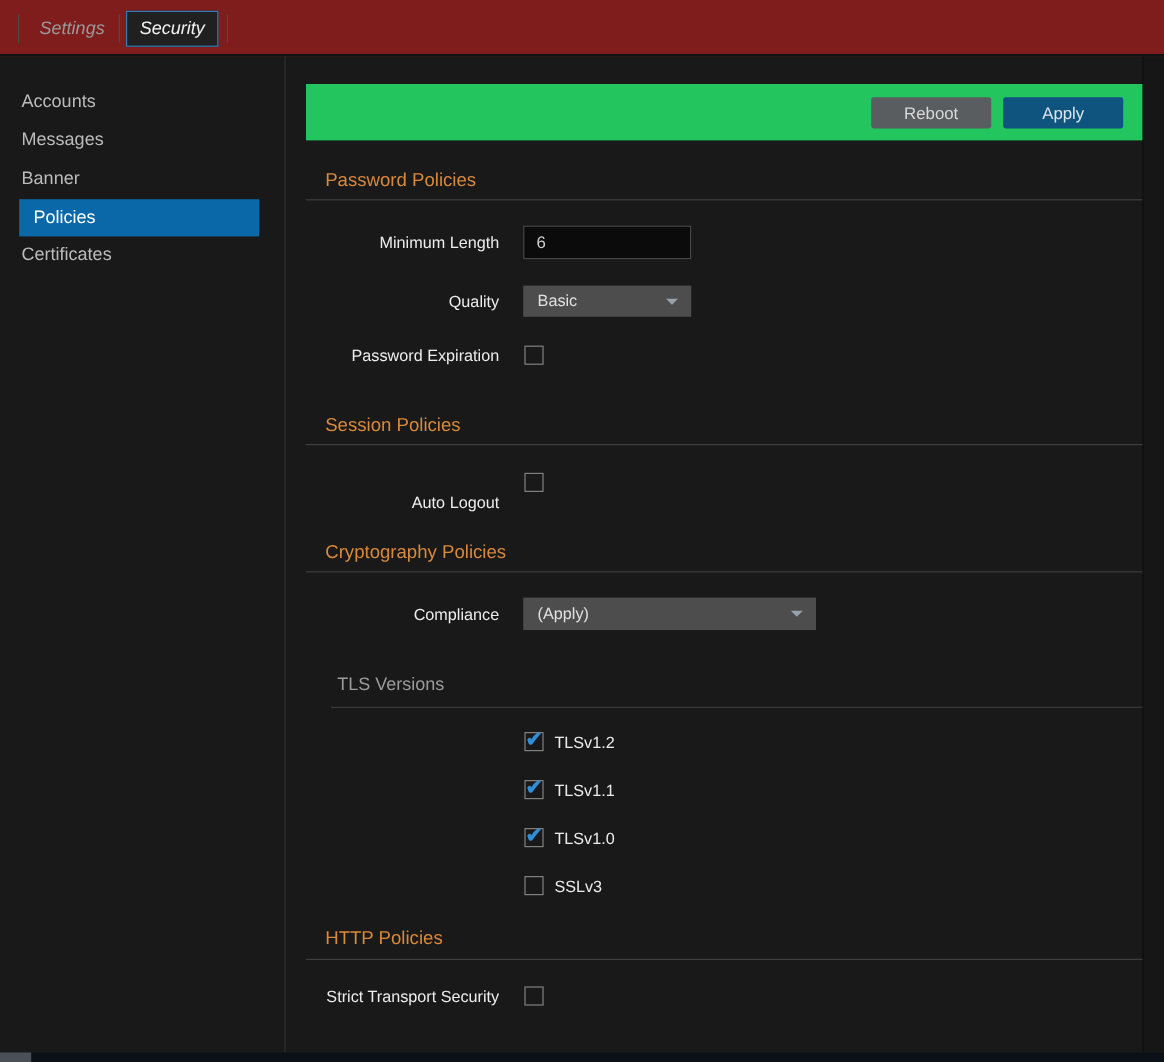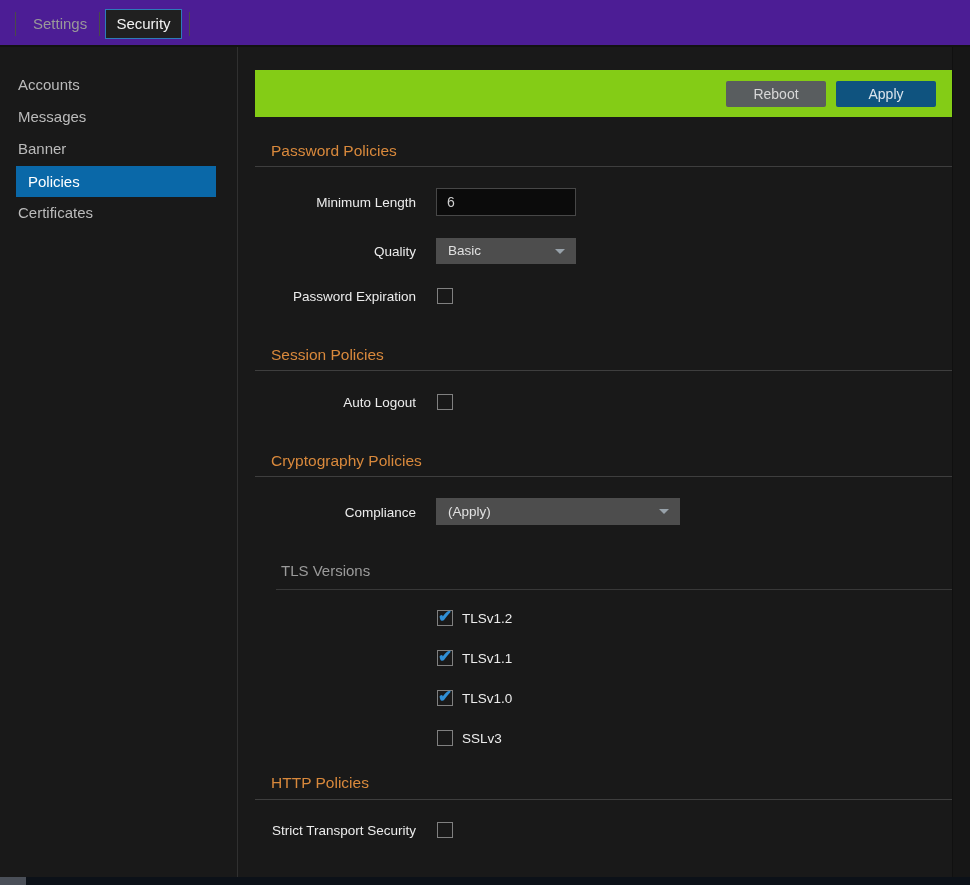--- a/index.html
+++ b/index.html
@@ -4,38 +4,38 @@
 <style>
   html,body{margin:0;padding:0;background:#191919;}
   *{box-sizing:border-box;}
   .stage{
     position:relative;width:970px;height:885px;overflow:hidden;
     background:#191919;
     font-family:"Liberation Sans", sans-serif;
     -webkit-font-smoothing:antialiased;
   }
   
-  .navbar{position:absolute;left:0;top:0;width:970px;height:47px;background:#4c1d95;border-bottom:2px solid #121212;}
+  .navbar{position:absolute;left:0;top:0;width:970px;height:47px;background:#7f1d1d;border-bottom:2px solid #121212;font-style:italic;}
   .nav-tick{position:absolute;top:12px;width:1px;height:24px;background:#4a4a4a;}
   .tab-plain{position:absolute;top:0;height:47px;line-height:47px;color:#999999;font-size:15px;cursor:pointer;}
   .tab-boxed{position:absolute;left:105px;top:9px;width:77px;height:30px;line-height:28px;text-align:center;
     border:1px solid #2d7bb9;background:#202020;color:#f2f2f2;font-size:15px;cursor:pointer;}
   
   .sidebar{position:absolute;left:0;top:47px;width:237px;height:830px;}
   .side-item{position:absolute;left:0;width:237px;height:32px;line-height:32px;padding-left:18px;
     color:#bbbbbb;font-size:15px;cursor:pointer;}
   .side-item.selected{left:16px;width:200px;height:31px;line-height:31px;padding-left:12px;
     background:#0a68a8;color:#ffffff;}
   .v-divider{position:absolute;left:237px;top:47px;width:1px;height:830px;background:#303030;}
   .right-gutter{position:absolute;left:952px;top:47px;width:18px;height:830px;background:#161616;border-left:1px solid #101010;}
   
   .hscroll-track{position:absolute;left:0;top:877px;width:970px;height:8px;background:#0c1118;}
   .hscroll-thumb{position:absolute;left:0;top:0;width:26px;height:8px;background:#4a4f58;}
   
-  .toolbar{position:absolute;left:255px;top:70px;width:697px;height:47px;background:#84cc16;}
+  .toolbar{position:absolute;left:255px;top:70px;width:697px;height:47px;background:#22c55e;}
   .btn{position:absolute;top:11px;width:100px;height:26px;border:none;border-radius:2px;
     font-family:"Liberation Sans",sans-serif;font-size:14px;cursor:pointer;}
   .btn-reboot{right:126px;background:#595d5f;color:#d8d8d8;}
   .btn-apply{right:16px;background:#0f537f;color:#dbe5ed;}
   
   .sec-title{position:absolute;left:271px;height:18px;line-height:18px;color:#d9893c;font-size:15.5px;white-space:nowrap;}
   .sub-title{position:absolute;left:281px;height:18px;line-height:18px;color:#9b9b9b;font-size:15px;white-space:nowrap;}
   .hr{position:absolute;left:255px;width:697px;height:1px;background:#3e3e3e;}
   .hr.sub{left:276px;width:676px;background:#383838;}
   .flabel{position:absolute;left:237px;width:179px;height:16px;line-height:16px;text-align:right;
@@ -90,21 +90,21 @@
     <span>Basic</span>
     <span class="caret"></span>
   </div>
 
   <div class="flabel" style="top:289px;">Password Expiration</div>
   <div class="checkbox" style="left:437px;top:288px;"></div>
 
   <div class="sec-title" style="top:346px;">Session Policies</div>
   <div class="hr" style="top:370px;"></div>
 
-  <div class="flabel" style="top:395px;">Auto Logout</div>
+  <div class="flabel" style="top:411px;">Auto Logout</div>
   <div class="checkbox" style="left:437px;top:394px;"></div>
 
   <div class="sec-title" style="top:452px;">Cryptography Policies</div>
   <div class="hr" style="top:476px;"></div>
 
   <div class="flabel" style="top:505px;">Compliance</div>
   <div class="select" style="top:498px;width:244px;height:27px;line-height:27px;">
     <span>(Apply)</span>
     <span class="caret" style="top:11px;"></span>
   </div>

